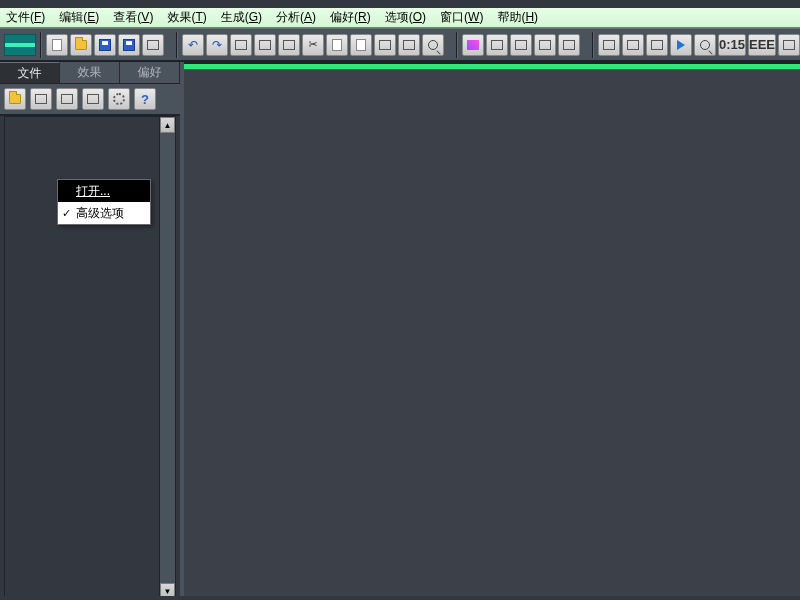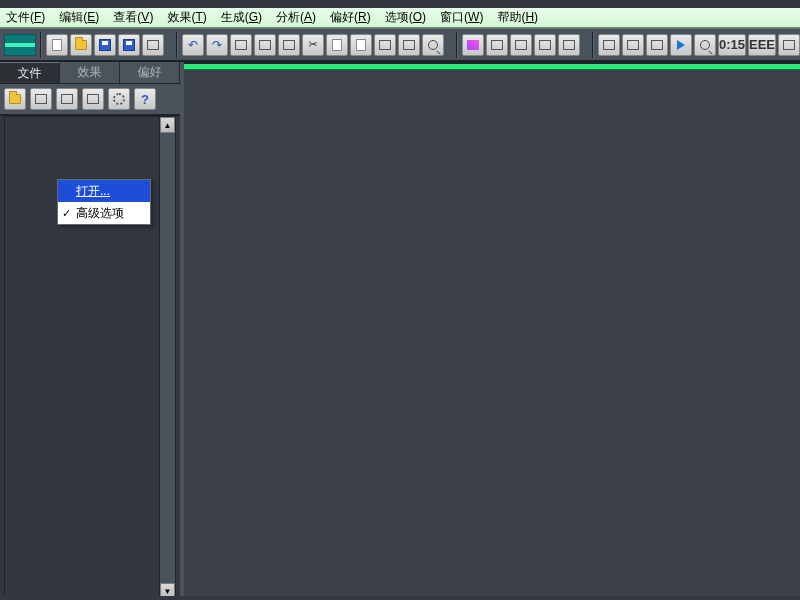--- a/index.html
+++ b/index.html
@@ -105,21 +105,21 @@
     box-shadow: 2px 2px 4px rgba(0,0,0,.4);
   }
   .context-item {
     height: 22px;
     display:flex; align-items:center;
     padding: 0 6px 0 18px;
     font-size:12px;
     color:#000;
     position:relative;
   }
-  .context-item.hl { background:#1d4ed8; color:#fff;text-decoration:underline; }
+  .context-item.hl { background:#000000; color:#fff;text-decoration:underline; }
   .context-item .check {
     position:absolute; left:4px; top:5px; font-size:11px; color:#000;
   }
 
   
   .canvas {
     flex:1;
     background:#3b4049;
     position:relative;
     border-top:2px solid #1e2228;

